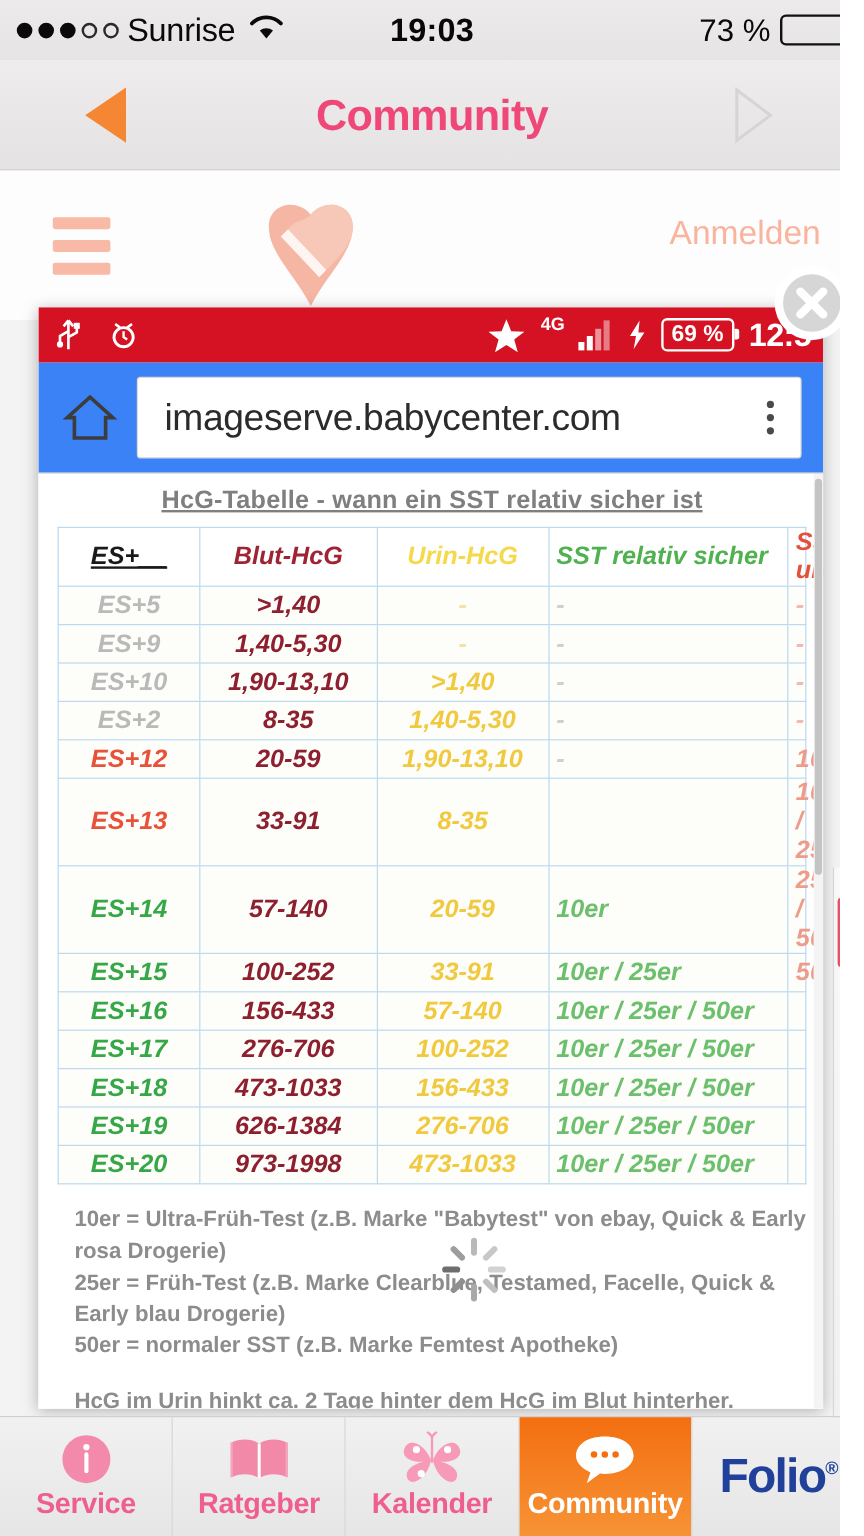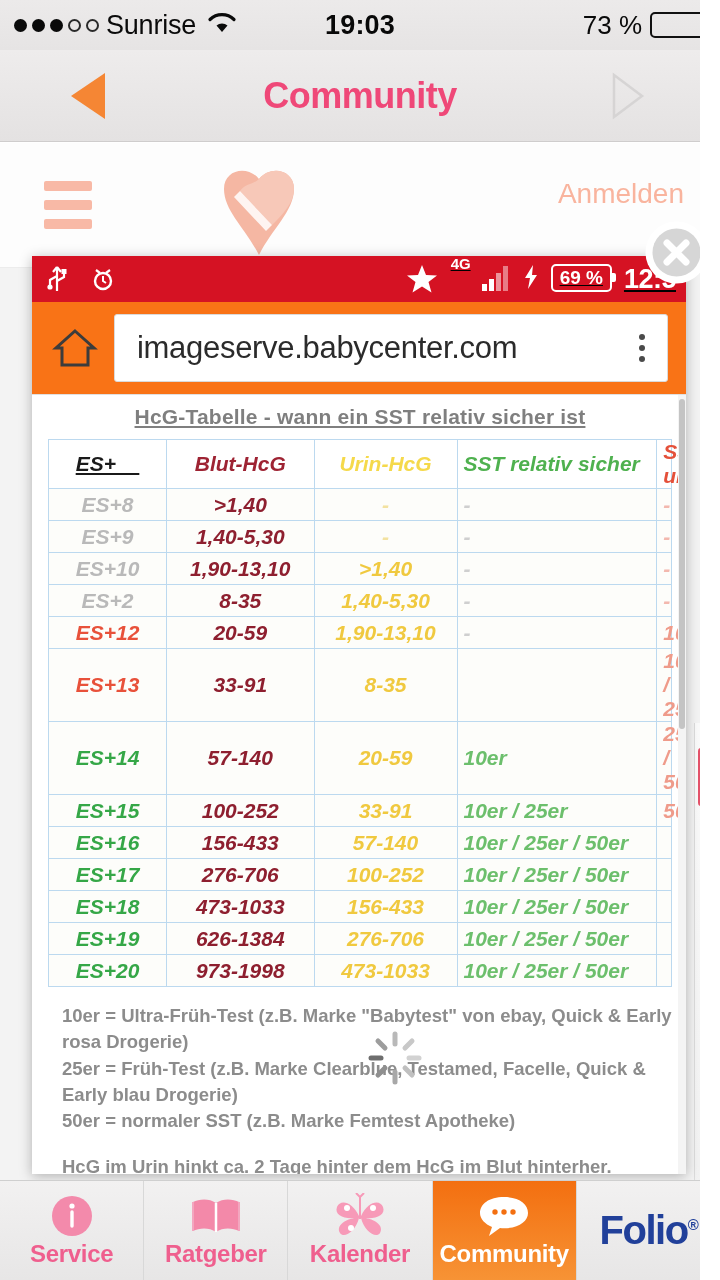--- a/index.html
+++ b/index.html
@@ -100,35 +100,35 @@
     position: absolute; left: 32px; top: 256px; width: 654px; height: 918px;
     background: #ffffff; box-shadow: 0 2px 12px rgba(0,0,0,0.28);
     overflow: hidden;
   }
   .and-status {
     height: 46px; background: #d51223; display: flex; align-items: center;
     padding: 0 14px; position: relative;
   }
   .and-left { display: flex; align-items: center; gap: 24px; }
   .and-right {
-    position: absolute; right: 10px; display: flex; align-items: flex-start; gap: 12px; text-decoration: underline;
+    position: absolute; right: 10px; display: flex; align-items: center; gap: 12px;
   }
   .net-4g { font-size: 15px; color: #fff; font-weight: bold; position: relative; top: -9px; right: -2px;}
   .batt-badge {
     border: 2.5px solid #fff; border-radius: 5px; color: #fff; font-size: 19px;
     font-weight: bold; padding: 1px 7px; position: relative;
   }
   .batt-badge::after {
     content:""; position:absolute; right:-6px; top:7px; width:4px; height:9px;
     background:#fff; border-radius:0 2px 2px 0;
   }
   .and-clock { font-size: 27px; color: #fff; font-weight: bold; letter-spacing: -0.5px; }
 
   .and-urlbar {
-    height: 92px; background: #f97316; display: flex; align-items: center;
+    height: 92px; background: #3b82f6; display: flex; align-items: center;
     padding: 0 18px; gap: 14px;
   }
   .url-pill {
     flex: 1; height: 68px; background: #fff; border: 1px solid #dadada; border-radius: 3px;
     display: flex; align-items: center; justify-content: space-between; padding: 0 10px 0 22px;
   }
   .url-text { font-size: 31px; color: #2b2b2b; letter-spacing: -0.3px; }
   .kebab { display: flex; flex-direction: column; gap: 5px; padding: 0 12px; }
   .kebab i { width: 6px; height: 6px; border-radius: 50%; background: #4a4a4a; display:block;}
 
@@ -330,21 +330,21 @@
             <tr>
               <th class="c1 h1"><u>ES+__</u></th>
               <th class="c2 h2">Blut-HcG</th>
               <th class="c3 h3">Urin-HcG</th>
               <th class="c4 h4">SST relativ sicher</th>
               <th class="c5 h5">SST unsicher</th>
             </tr>
           </thead>
           <tbody id="hcg-body">
               <tr>
-                <td class="c1 tdcell es-grey">ES+8</td>
+                <td class="c1 tdcell es-grey">ES+5</td>
                 <td class="c2 tdcell blut">&gt;1,40</td>
                 <td class="c3 tdcell dash-y">-</td>
                 <td class="c4 tdcell dash-g">-</td>
                 <td class="c5 tdcell dash-r">-</td>
               </tr>
               <tr>
                 <td class="c1 tdcell es-grey">ES+9</td>
                 <td class="c2 tdcell blut">1,40-5,30</td>
                 <td class="c3 tdcell dash-y">-</td>
                 <td class="c4 tdcell dash-g">-</td>

